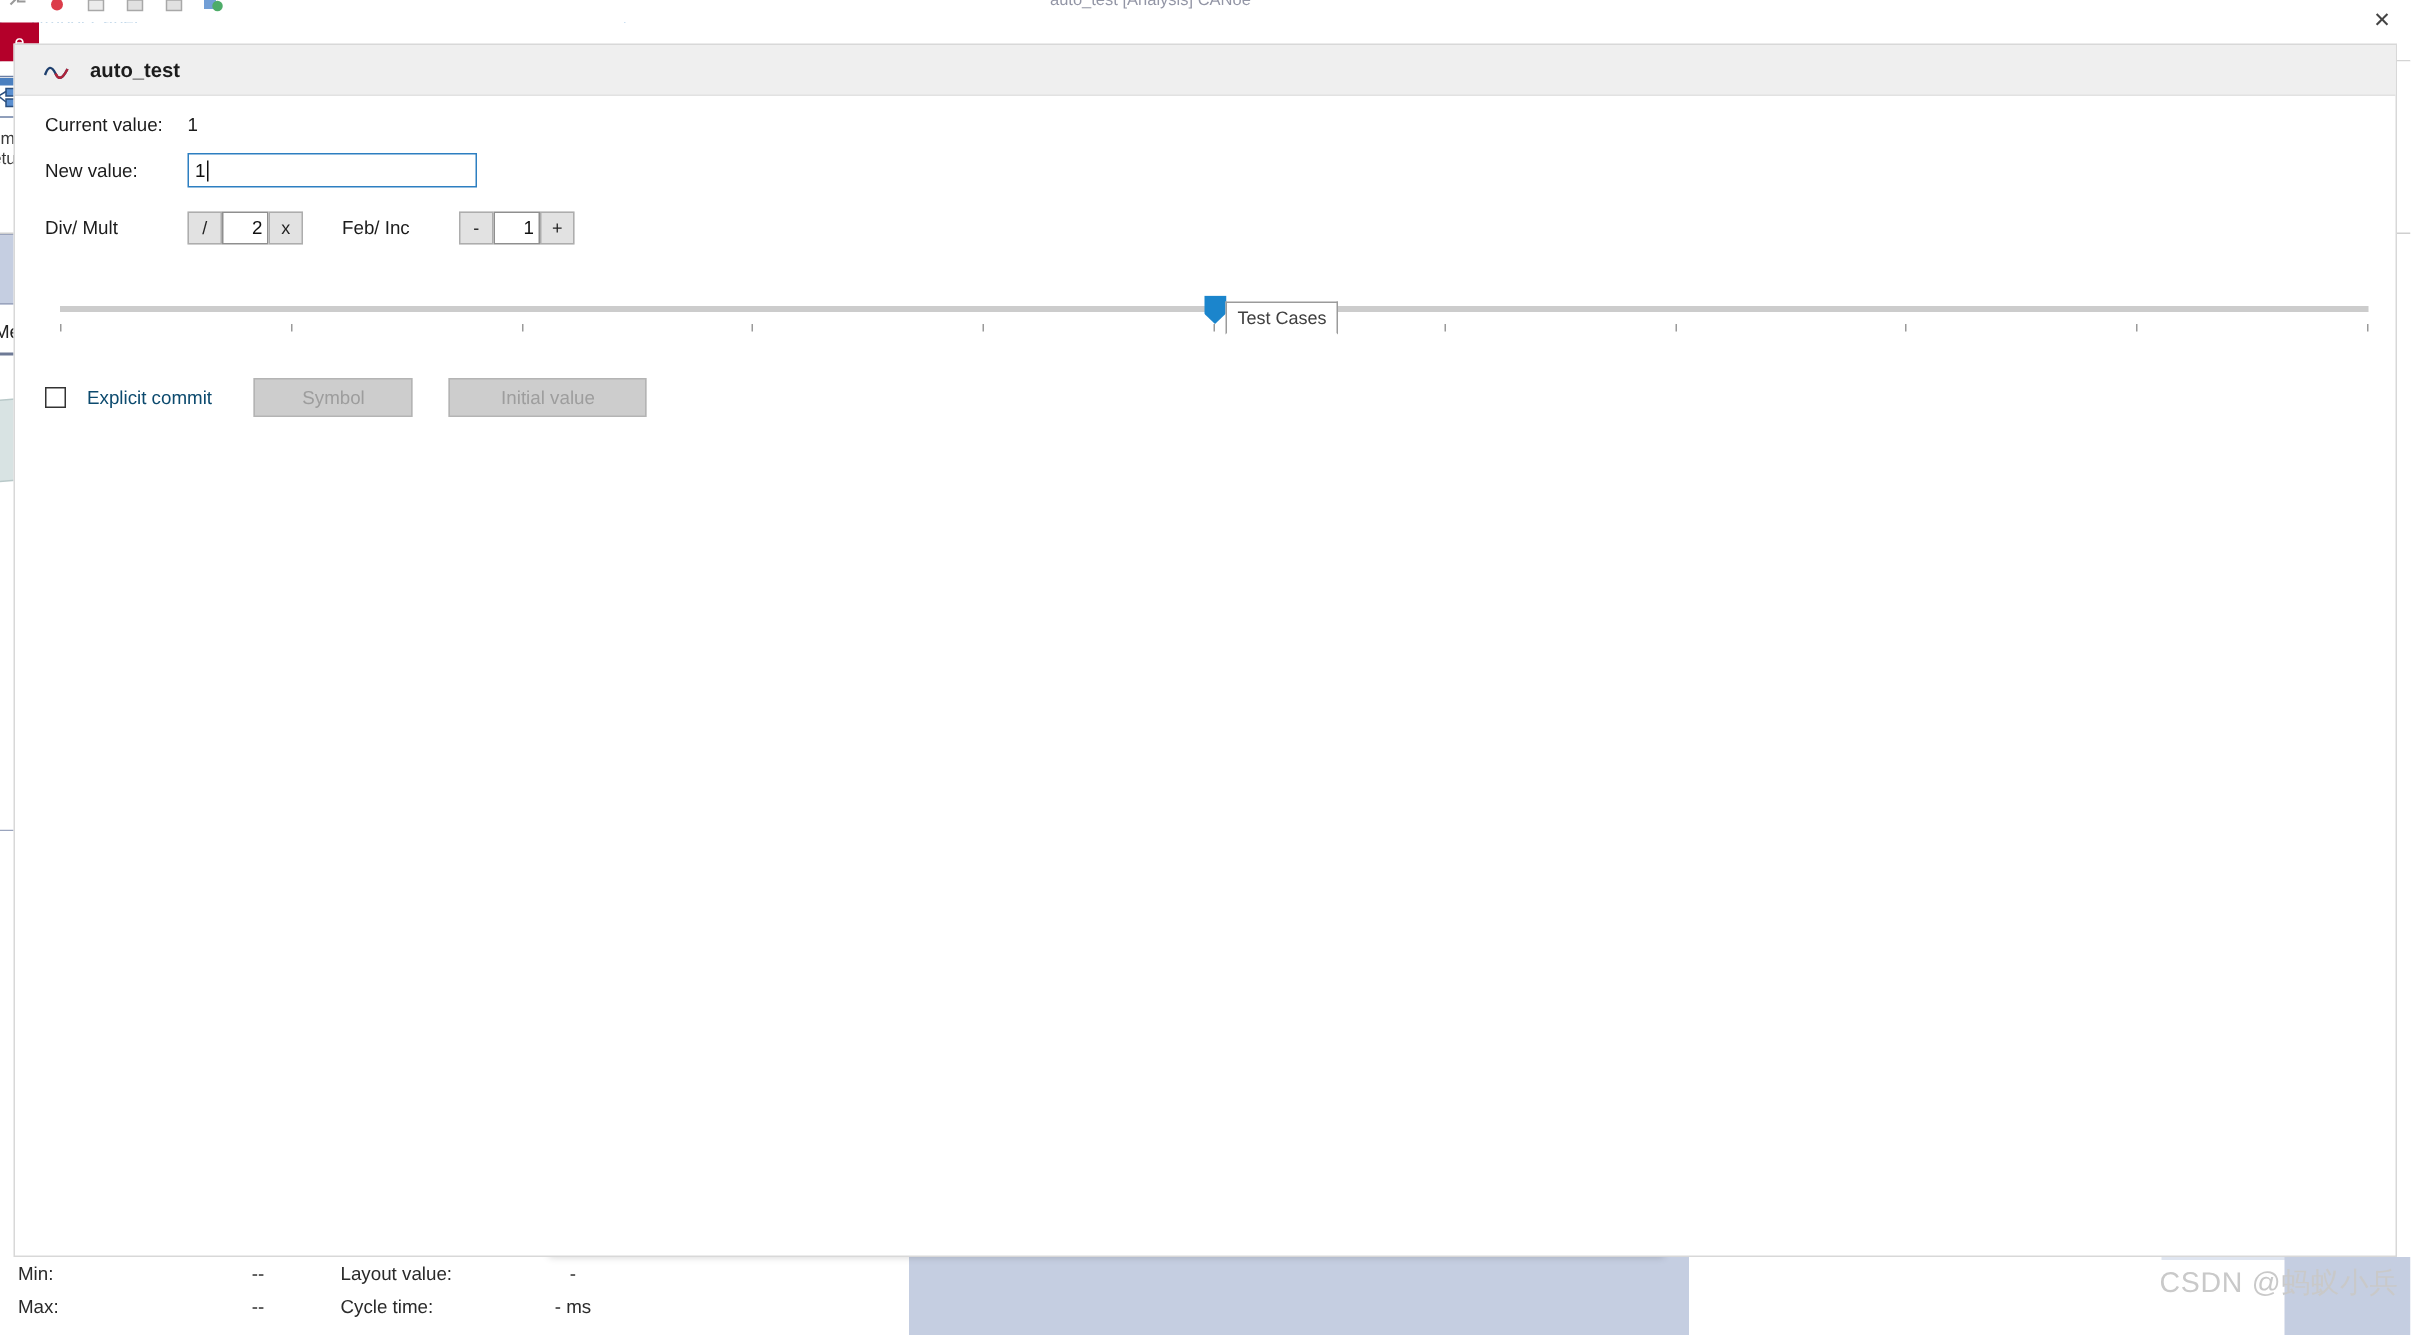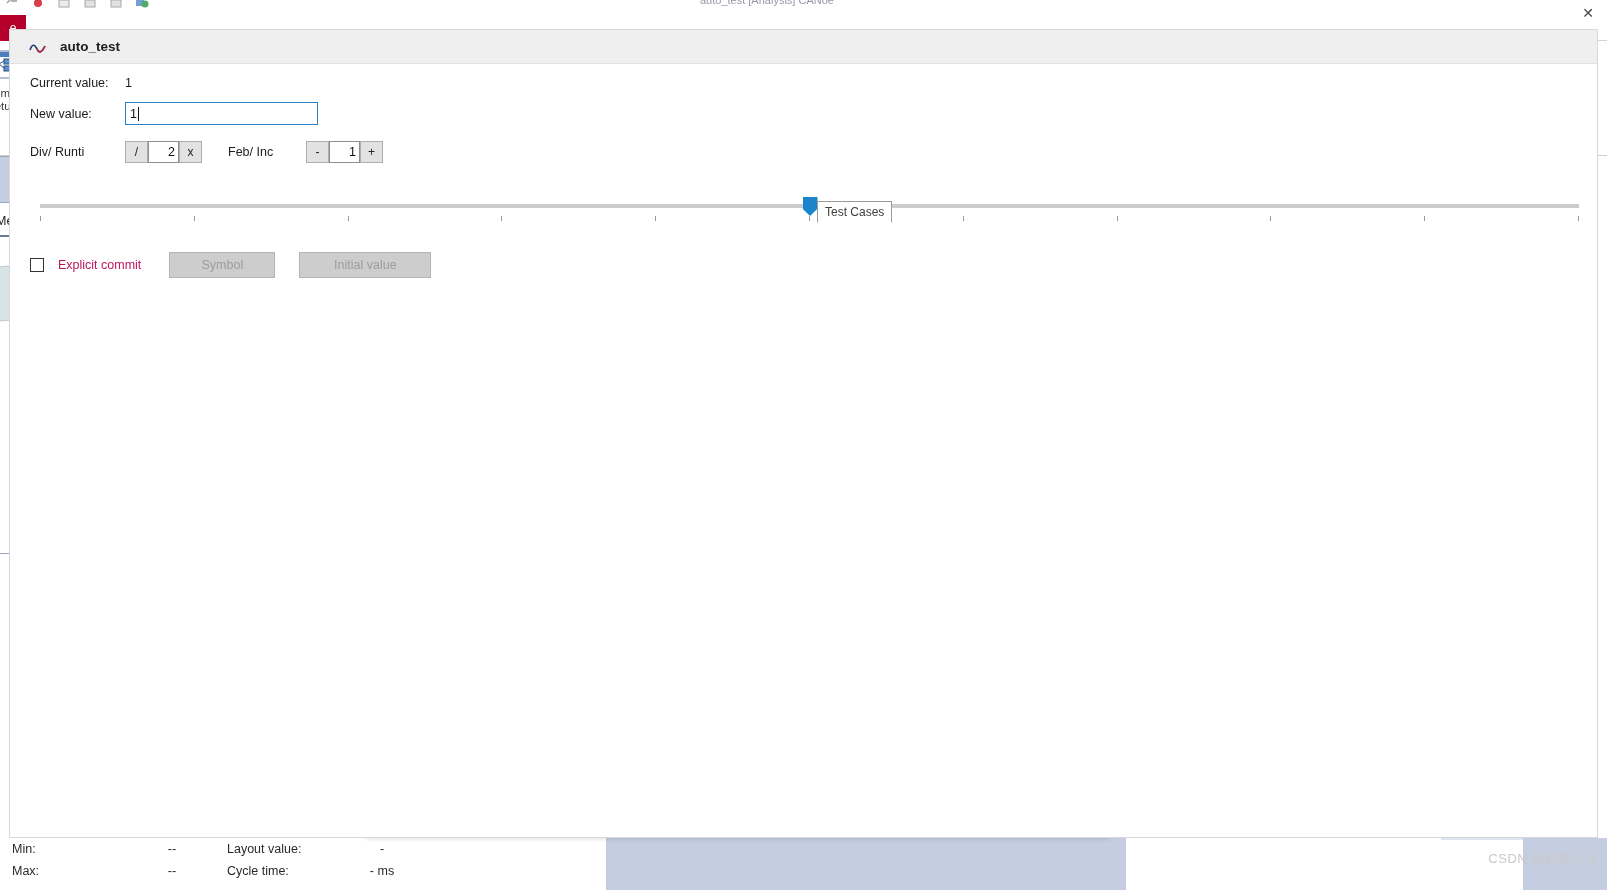--- a/index.html
+++ b/index.html
@@ -234,21 +234,21 @@
     display: flex; align-items: center; justify-content: center; font-size: 12.5px;
   }
   .sp-footer { position: absolute; left: 12px; right: 12px; bottom: 4px; height: 48px; font-size: 12.5px; color: #2a2a2a; }
   .sp-foot-row { display: flex; height: 22px; align-items: center; }
   .ff-lbl { width: 105px; }
   .ff-val { width: 110px; text-align: center; }
   .ff-lbl2 { width: 110px; }
   .ff-val2 { width: 90px; text-align: center; }
 
   .watermark {
-    position: absolute; right: 8px; bottom: 22px; font-size: 13px; color: #c9c9c9;
+    position: absolute; right: 8px; bottom: 22px; font-size: 19px; color: #c9c9c9;
     white-space: nowrap; letter-spacing: .5px; z-index: 40; margin-left: 28px;
   }
   .bottom-band { position: absolute; left: 606px; top: 838px; width: 520px; height: 52px; background: #c5cee1; }
   .bottom-band2 { position: absolute; left: 1523px; top: 838px; width: 84px; height: 52px; background: #c5cee1; }
   .right-pane-bg { position: absolute; left: 1441px; top: 163px; width: 166px; height: 675px; background: #ffffff; }
   .side-strip { position: absolute; left: 1441px; top: 540px; width: 84px; height: 300px; background: #dfe5f0; }
 </style>
 </head>
 <body>
 
@@ -1013,21 +1013,21 @@
 
       <div class="sp-field">
         <span class="sp-lbl">New value:</span>
         <span class="sp-input">
           <span>1</span>
             <i class="caret-bar"></i>
         </span>
       </div>
 
       <div class="sp-field" style="margin-top:16px;">
-        <span class="sp-lbl">Div/ Runti</span>
+        <span class="sp-lbl">Div/ Mult</span>
         <span class="mini-btn">/</span>
         <span class="mini-input">2</span>
         <span class="mini-btn">x</span>
         <span style="width:26px"></span>
         <span class="sp-val" style="width:78px">Feb/ Inc</span>
         <span class="mini-btn">-</span>
         <span class="mini-input">1</span>
         <span class="mini-btn">+</span>
       </div>
 
@@ -1044,21 +1044,21 @@
             <i></i>
             <i></i>
             <i></i>
             <i></i>
             <i></i>
         </div>
       </div>
 
       <div class="sp-commit-row">
         <span class="sp-chk"></span>
-        <span style="font-size:12.5px;color:#be185d;">Explicit commit</span>
+        <span style="font-size:12.5px;color:#0c4a6e;">Explicit commit</span>
         <span class="big-btn" style="width:106px;margin-left:14px;">Symbol</span>
         <span class="big-btn" style="width:132px;margin-left:10px;">Initial value</span>
       </div>
     </div>
 
     <div class="sp-footer" id="sp-footer-host">
         <div class="sp-foot-row">
           <span class="ff-lbl">Min:</span>
           <span class="ff-val">--</span>
           <span class="ff-lbl2">Layout value:</span>

